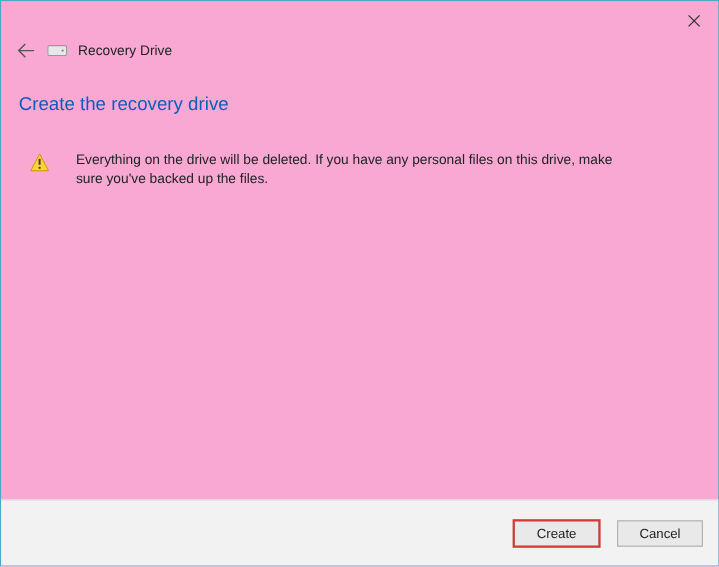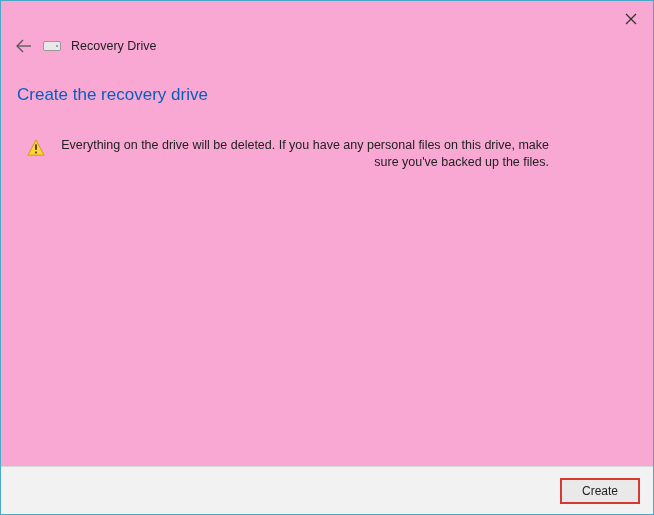--- a/index.html
+++ b/index.html
@@ -70,36 +70,35 @@
     }
     .page-heading {
       font-size: 17px;
       color: #0b5dbb;
       font-weight: 400;
       margin-bottom: 32px;
     }
     .warn-row {
       display: flex;
       align-items: flex-start;
-      gap: 4px;
+      gap: 24px;
       padding-left: 10px;
-      text-align: right;
     }
     .warn-icon {
       flex: 0 0 auto;
       margin-top: 2px;
     }
     .warn-text {
       font-size: 12.5px;
       color: #222;
       line-height: 1.35;
       max-width: 500px;
     }
     .footer {
-      height: 48px;
+      height: 60px;
       border-top: 1px solid #d9d9d9;
       background: #f2f2f2;
       display: flex;
       justify-content: flex-end;
       align-items: center;
       padding: 0 14px;
       gap: 16px;
     }
     .btn {
       min-width: 78px;
@@ -157,15 +156,16 @@
           <rect x="9" y="6" width="2" height="6" fill="#3a3a3a"></rect>
           <rect x="9" y="14" width="2" height="2" fill="#3a3a3a"></rect>
         </svg>
       </div>
       <div class="warn-text">Everything on the drive will be deleted. If you have any personal files on this drive, make sure you've backed up the files.</div>
     </div>
   </div>
 
   <div class="footer">
     <button class="btn primary">Create</button>
+    <button class="btn">Cancel</button>
   </div>
 
 </div>
 
 </body></html>

